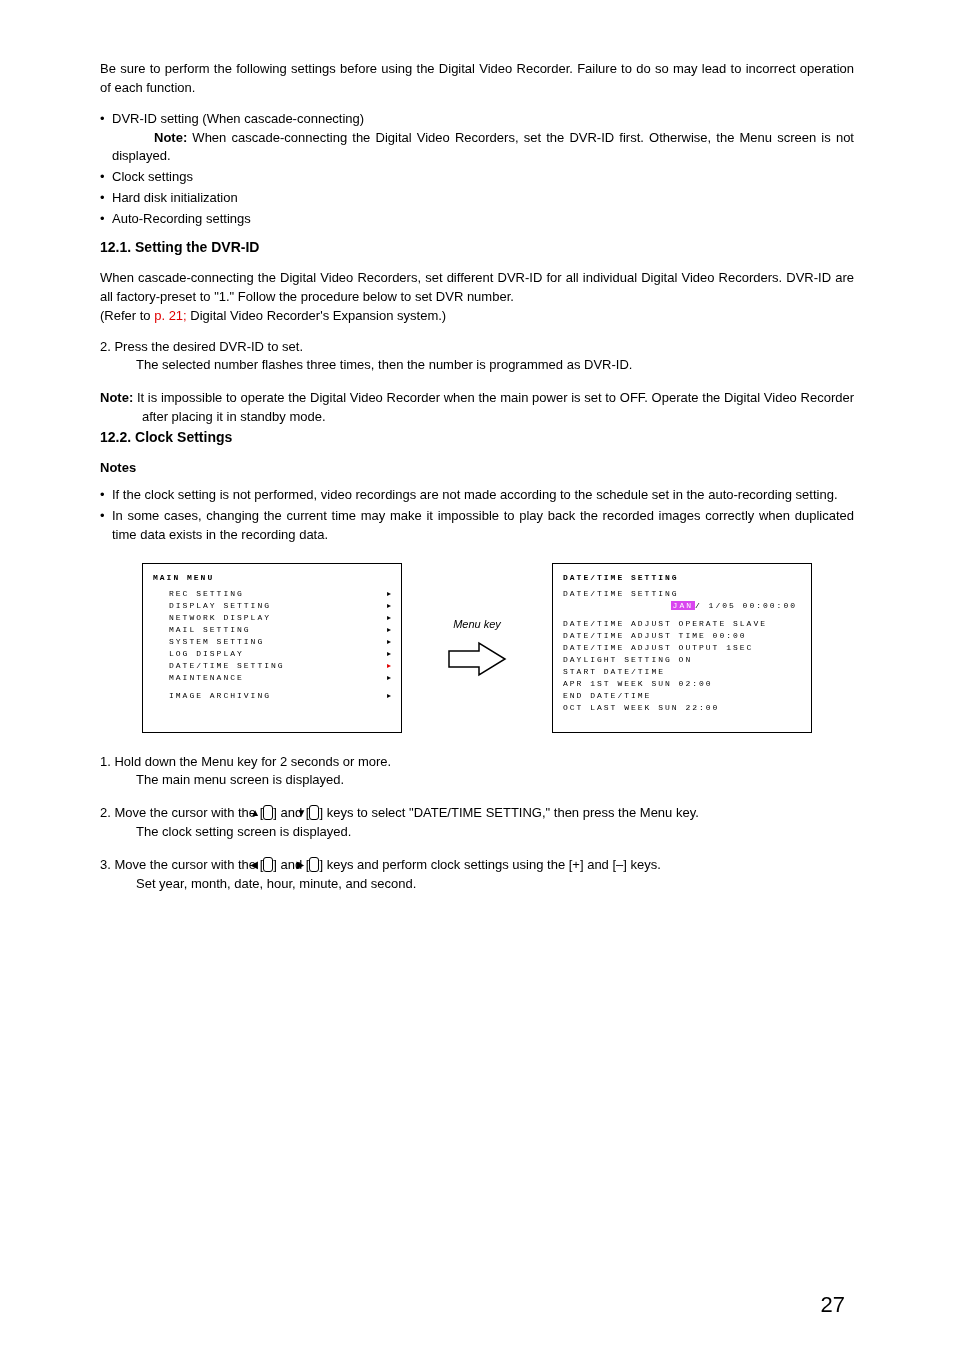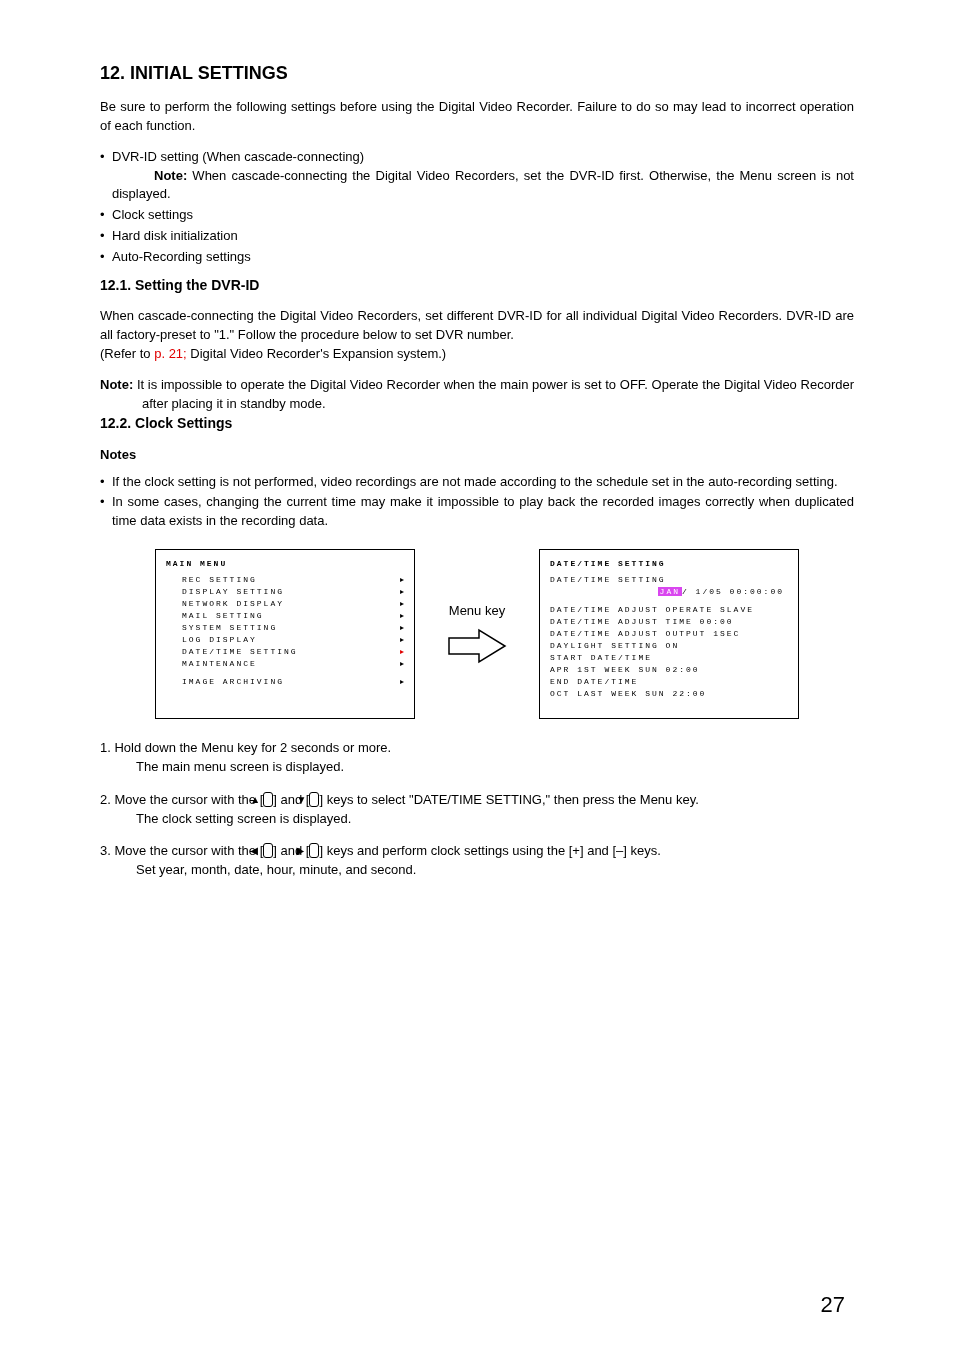--- a/index.html
+++ b/index.html
@@ -11,40 +11,39 @@
   ul.bullet { list-style: none; margin: 8px 0; }
   ul.bullet > li { padding-left: 12px; position: relative; margin-bottom: 2px; }
   ul.bullet > li::before { content: "•"; position: absolute; left: 0; }
   .note-line { padding-left: 42px; text-indent: -42px; }
   .note-label { font-weight: bold; }
   ol.numbered { list-style: none; margin: 12px 0; }
   ol.numbered > li { padding-left: 18px; text-indent: -18px; margin-bottom: 14px; }
   .sub { padding-left: 18px; text-indent: 0; }
   .red { color: #e00000; }
   .notes-heading { font-weight: bold; margin-top: 8px; }
-  .figures-row { display: flex; align-items: center; justify-content: center; gap: 32px; margin: 18px 0 20px 0; }
+  .figures-row { display: flex; align-items: center; justify-content: center; gap: 45px; margin: 18px 0 20px 0; }
   .screen { border: 1px solid #000; width: 260px; height: 170px; padding: 8px 10px; font-family: "Courier New", monospace; font-size: 8px; letter-spacing: 2px; line-height: 1.5; overflow: hidden; }
   .screen .title { font-weight: bold; margin-bottom: 4px; }
   .menu-row { display: flex; justify-content: space-between; align-items: center; padding-left: 16px; }
   .tri { font-family: Arial, sans-serif; letter-spacing: 0; }
   .tri-red { color: #e00000; }
   .highlight { background: #d946ef; color: #fff; padding: 0 2px; }
   .arrow-col { text-align: center; }
-  .arrow-label { font-size: 13px; font-family: Arial, sans-serif; margin-bottom: 6px; letter-spacing: 0; }
+  .arrow-label { font-size: 11px; font-family: Arial, sans-serif; margin-bottom: 6px; letter-spacing: 0; font-style: italic; }
   .arrow-svg { display:block; margin: 0 auto; }
   .page-num { position: absolute; bottom: 30px; right: 109px; font-size: 22px; }
   .key-icon { display: inline-block; border: 1px solid #000; border-radius: 3px; padding: 0 4px; font-size: 10px; line-height: 13px; vertical-align: 1px; background: #fff; }
   .body-text { margin-bottom: 12px; }
 </style>
 </head>
 <body>
 
 <div class="page">
 
-  <h2 class="section-title">12. INITIAL SETTINGS</h2>
 
   <p class="body-text">Be sure to perform the following settings before using the Digital Video Recorder. Failure to do so may lead to incorrect operation of each function.</p>
 
   <ul class="bullet">
     <li>
       <span>DVR-ID setting (When cascade-connecting)</span><br>
       <span class="note-line"><span class="note-label">Note:</span><span> When cascade-connecting the Digital Video Recorders, set the DVR-ID first. Otherwise, the Menu screen is not displayed.</span></span>
     </li>
     <li>Clock settings</li>
     <li>Hard disk initialization</li>
@@ -52,20 +51,24 @@
   </ul>
 
   <h3 class="subsection-title">12.1. Setting the DVR-ID</h3>
 
   <p>When cascade-connecting the Digital Video Recorders, set different DVR-ID for all individual Digital Video Recorders. DVR-ID are all factory-preset to "1." Follow the procedure below to set DVR number.</p>
   <p>
     <span>(Refer to </span><span class="red">p. 21;</span><span> Digital Video Recorder's Expansion system.)</span>
   </p>
 
   <ol class="numbered">
+    <li>
+      <span>2. Press the desired DVR-ID to set.</span>
+      <div class="sub">The selected number flashes three times, then the number is programmed as DVR-ID.</div>
+    </li>
   </ol>
   <p class="note-line">
     <span class="note-label">Note:</span><span> It is impossible to operate the Digital Video Recorder when the main power is set to OFF. Operate the Digital Video Recorder after placing it in standby mode.</span>
   </p>
 
   <h3 class="subsection-title">12.2. Clock Settings</h3>
 
 
   <div class="notes-heading">Notes</div>
   <ul class="bullet">

